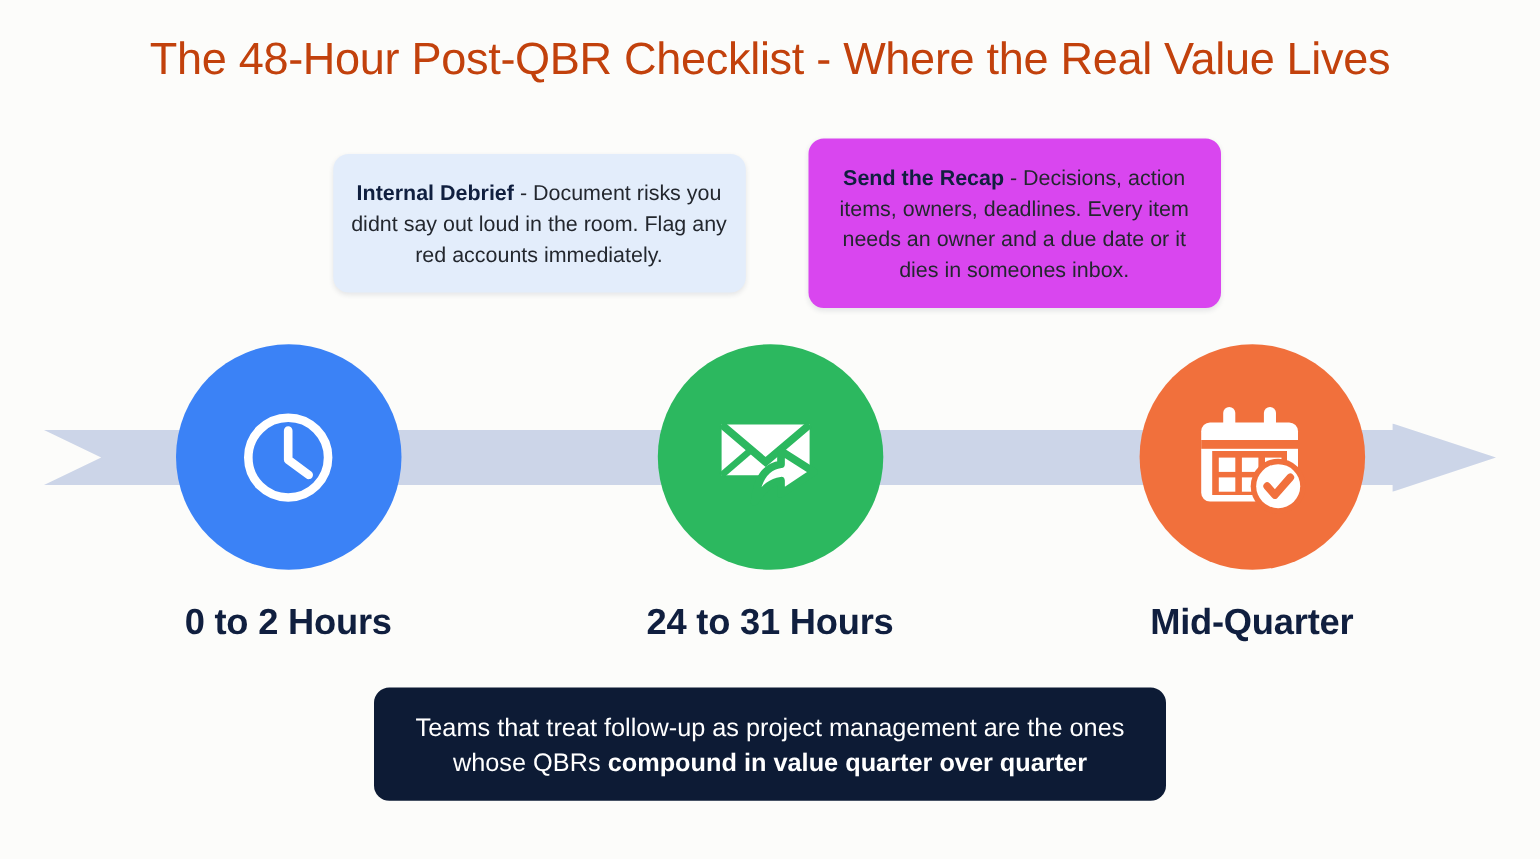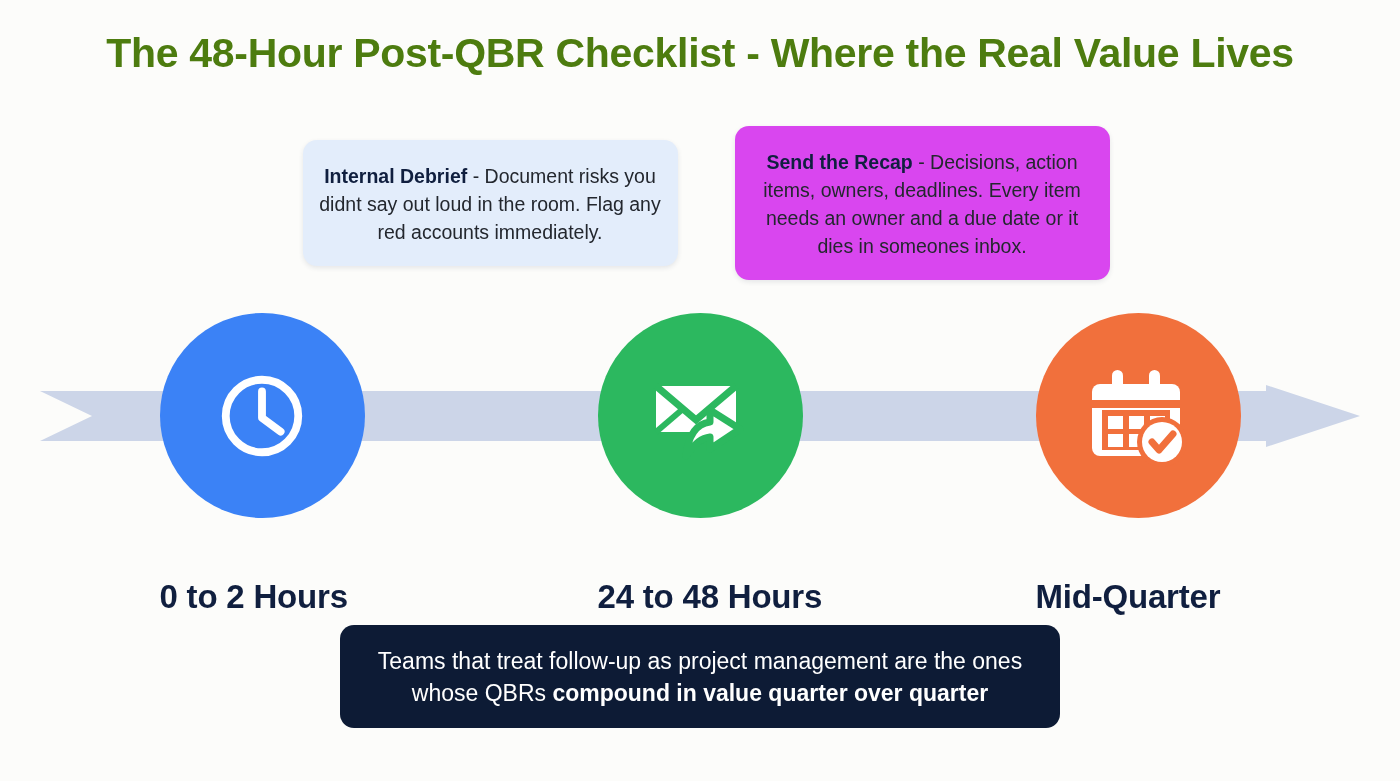--- a/index.html
+++ b/index.html
@@ -22,22 +22,22 @@
   }
 
   
   .title {
     position: absolute;
     top: 30px;
     left: 0;
     width: 1400px;
     text-align: center;
     font-size: 41px;
-    font-weight: bold;
-    color: #4d7c0f;
+    font-weight: normal;
+    color: #c2410c;
     letter-spacing: -0.3px;
     white-space: nowrap;
   }
 
   
   .cards {
     position: absolute;
     top: 120px;
     left: 6px;
     width: 1400px;
@@ -83,22 +83,21 @@
     height: 280px;
     display: flex;
     justify-content: center;
     align-items: flex-start;
     gap: 233px;
   }
   .stage {
     width: 205px;
     display: flex;
     flex-direction: column;
-    align-items: flex-start;
-    gap: 32px;
+    align-items: center;
   }
   .circle {
     width: 205px;
     height: 205px;
     border-radius: 50%;
     display: flex;
     align-items: center;
     justify-content: center;
     position: relative;
     z-index: 3;
@@ -180,21 +179,21 @@
 
           <path d="M8 22 L88 22 L88 68 L8 68 Z" fill="#ffffff"></path>
 
           <path d="M8 22 L48 56 L88 22" fill="none" stroke="#2cb85f" stroke-width="7"></path>
           <path d="M8 68 L36 44" fill="none" stroke="#2cb85f" stroke-width="6"></path>
           <path d="M88 68 L60 44" fill="none" stroke="#2cb85f" stroke-width="6"></path>
 
           <path d="M62 46 L62 58 C46 60 40 74 38 92 C48 78 54 74 62 73 L62 85 L92 65 Z" fill="#ffffff" stroke="#2cb85f" stroke-width="7" stroke-linejoin="round"></path>
         </svg>
       </div>
-      <div class="stage-label">24 to 48 Hours</div>
+      <div class="stage-label">24 to 31 Hours</div>
     </div>
 
     <div class="stage">
       <div class="circle" style="background:#f1703c;">
         <svg width="104" height="104" viewBox="0 0 104 104">
 
           <rect x="26" y="6" width="11" height="23" rx="5.5" fill="#ffffff"></rect>
           <rect x="63" y="6" width="11" height="23" rx="5.5" fill="#ffffff"></rect>
 
           <path d="M14 20 h72 a8 8 0 0 1 8 8 v56 a8 8 0 0 1 -8 8 h-72 a8 8 0 0 1 -8 -8

